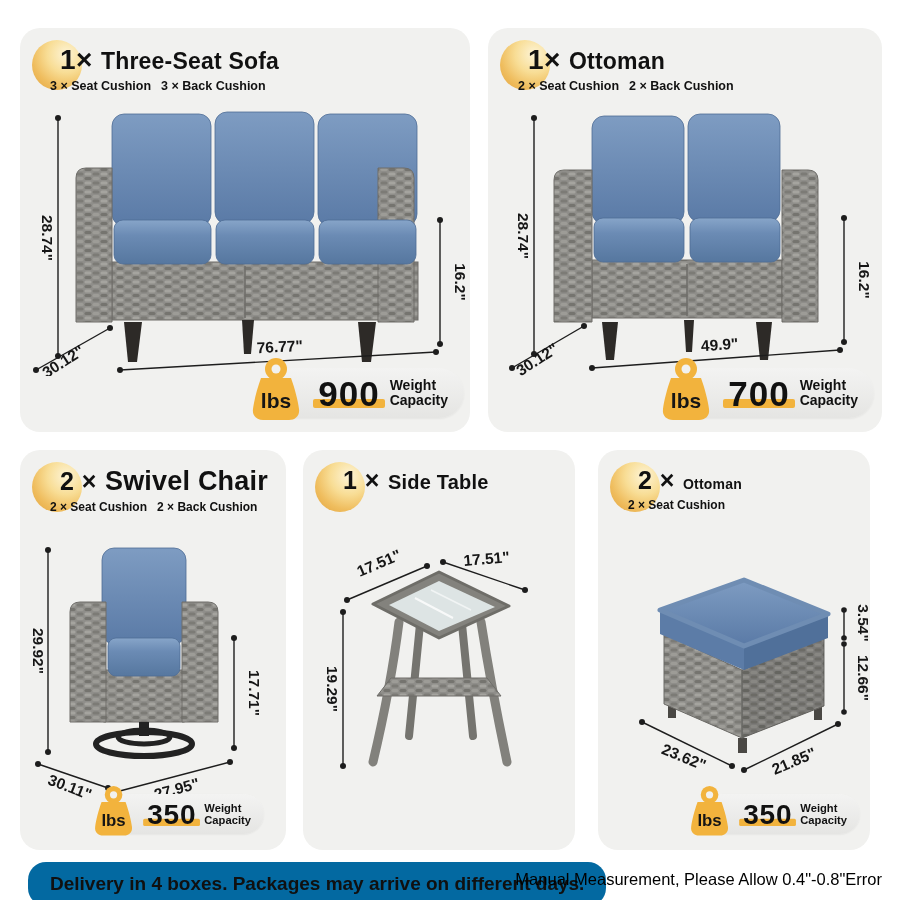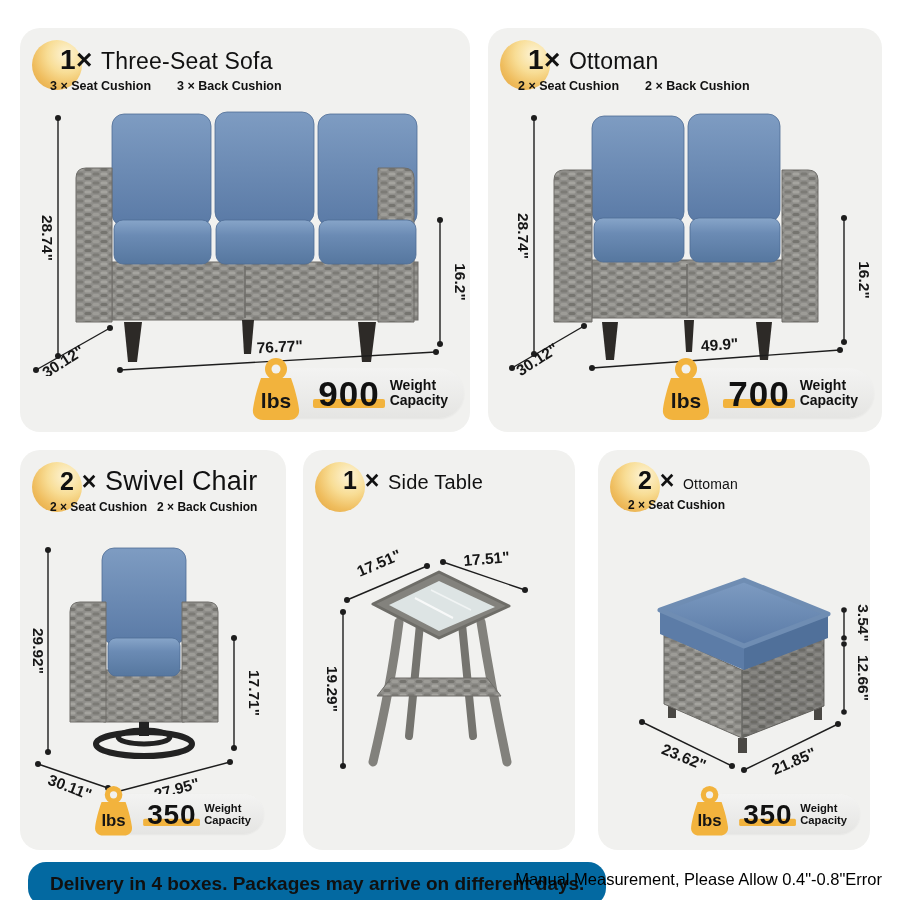--- a/index.html
+++ b/index.html
@@ -10,22 +10,22 @@
   .p-love    {left:488px;top:28px; width:394px;height:404px;}
   .p-swivel  {left:20px; top:450px;width:266px;height:400px;}
   .p-table   {left:303px;top:450px;width:272px;height:400px;}
   .p-ottoman {left:598px;top:450px;width:272px;height:400px;}
 
   .panel-header{position:relative;padding-top:16px;height:60px;}
   .gold-circle{position:absolute;left:12px;top:12px;width:50px;height:50px;border-radius:50%;
      background:radial-gradient(circle at 68% 28%, #fdf4d6 0%, #f8dd95 38%, #efbd5e 68%, #e2a23c 100%);}
   .title-row{position:relative;margin-left:40px;display:flex;align-items:baseline;gap:8px;}
   .qty{font-size:28px;font-weight:700;letter-spacing:.5px;}
-  .ptitle{font-size:23px;font-weight:400;letter-spacing:.2px;}
-  .subtitle{position:relative;margin:3px 0 0 30px;font-size:12.5px;font-weight:700;display:flex;gap:26px;}
+  .ptitle{font-size:23px;font-weight:700;letter-spacing:.2px;}
+  .subtitle{position:relative;margin:3px 0 0 30px;font-size:12.5px;font-weight:700;display:flex;gap:10px;}
 
   .panel-art{position:absolute;left:0;top:76px;}
 
   svg .dim line{stroke:#1d1d1d;stroke-width:1.4;}
   svg .dim circle{fill:#1d1d1d;}
   svg .dim text{font-family:"Liberation Sans","DejaVu Sans",sans-serif;font-size:15.5px;font-weight:700;fill:#161616;}
 
   .weight-badge{position:absolute;display:flex;align-items:center;}
   .badge-pill{display:flex;align-items:center;height:50px;margin-left:22px;
       background:linear-gradient(180deg,#f3f3f2,#e5e5e3);border-radius:26px;

